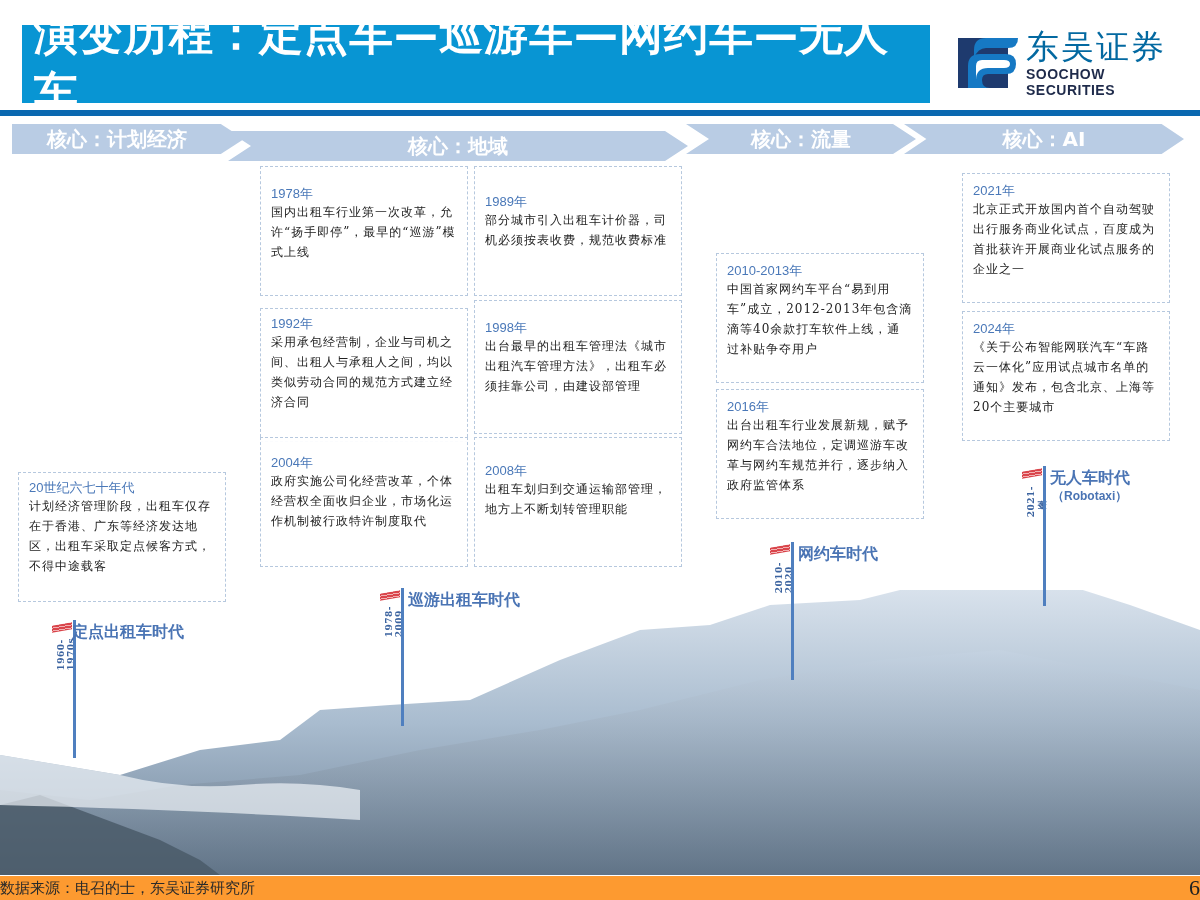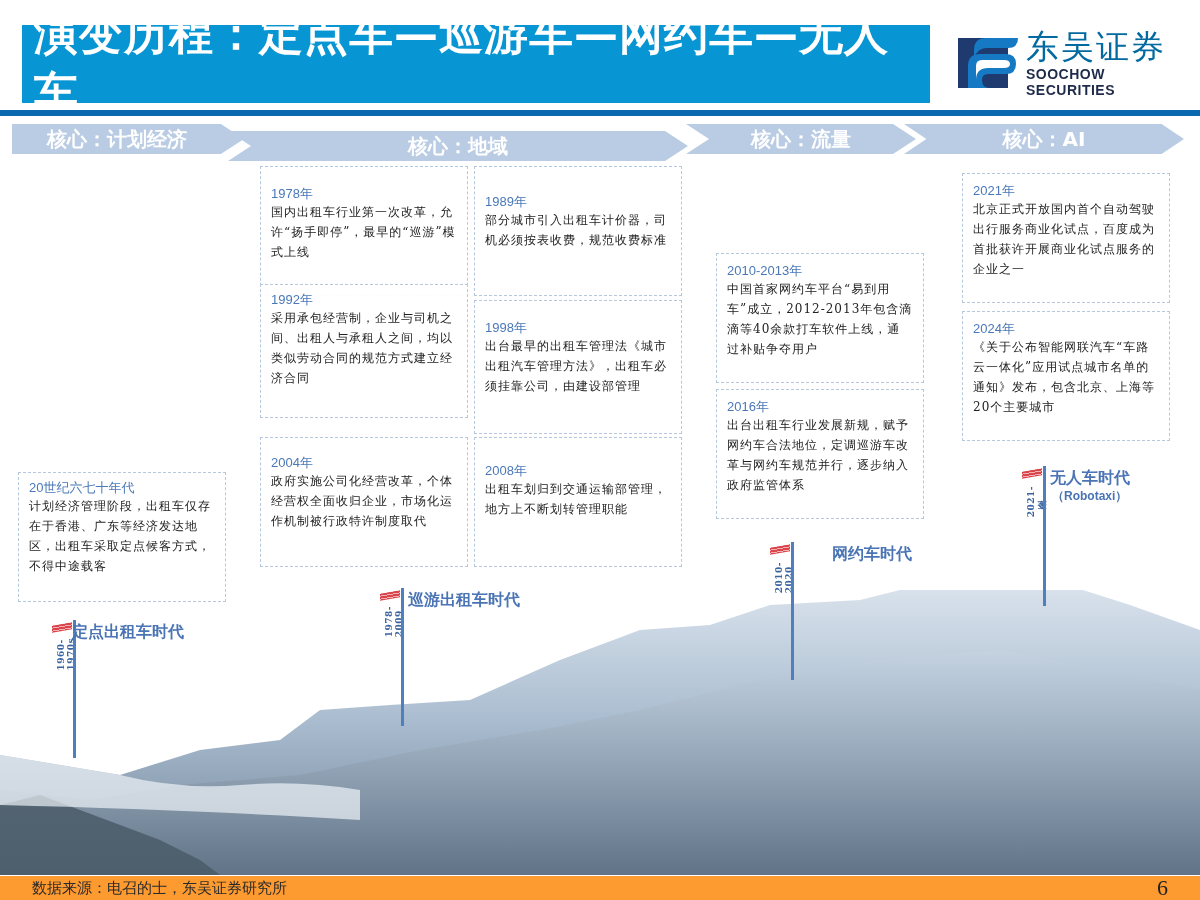--- a/index.html
+++ b/index.html
@@ -50,21 +50,21 @@
   .era .pole { position: absolute; width: 3px; background: #4f7fbf; }
   .era .flag { position: absolute; width: 20px; height: 7px; background: repeating-linear-gradient(180deg, #d9454b 0 2px, #f2b0b2 2px 3px); transform: skewY(-10deg); }
   .era .vyear {
     position: absolute; writing-mode: vertical-rl; transform: rotate(180deg);
     font-size: 9px; font-weight: bold; color: #3c64a0; font-family: "DejaVu Serif", serif; letter-spacing: 0.5px;
   }
   .era .name { position: absolute; color: #4a74b4; font-weight: bold; font-size: 16px; white-space: nowrap; font-family: Liberation Sans, sans-serif; text-align: right; }
   .era .sub { position: absolute; color: #4a74b4; font-weight: bold; font-size: 12px; white-space: nowrap; font-family: "Liberation Sans", sans-serif; }
 
   
-  .footer { position: absolute; left: 0; top: 876px; width: 1200px; height: 24px; background: #fd9a30; display: flex; align-items: center; justify-content: space-between; padding: 0 32px; }
+  .footer { position: absolute; left: 0; top: 876px; width: 1200px; height: 24px; background: #fd9a30; display: flex; align-items: center; justify-content: space-between; padding: 0 0; }
   .footer .source { font-size: 15px; color: #2a2a2a; font-family: "DejaVu Sans", sans-serif; }
   .footer .page { font-size: 22px; color: #222; font-family: "Liberation Serif", serif; }
 </style>
 </head>
 <body>
 
 <div class="title-bar">
   <span class="title">演变历程：定点车—巡游车—网约车—无人车</span>
 </div>
 
@@ -118,21 +118,21 @@
 
 <div class="card" style="left:18px; top:472px; width:208px; height:130px;">
   <div class="year">20世纪六七十年代</div>
   <div class="desc">计划经济管理阶段，出租车仅存在于香港、广东等经济发达地区，出租车采取定点候客方式，不得中途载客</div>
 </div>
 
 <div class="card" style="left:260px; top:166px; width:208px; height:130px; padding-top:18px;">
   <div class="year">1978年</div>
   <div class="desc">国内出租车行业第一次改革，允许“扬手即停”，最早的“巡游”模式上线</div>
 </div>
-<div class="card" style="left:260px; top:284px; width:208px; height:134px;">
+<div class="card" style="left:260px; top:308px; width:208px; height:134px;">
   <div class="year">1992年</div>
   <div class="desc">采用承包经营制，企业与司机之间、出租人与承租人之间，均以类似劳动合同的规范方式建立经济合同</div>
 </div>
 <div class="card" style="left:260px; top:437px; width:208px; height:130px; padding-top:16px;">
   <div class="year">2004年</div>
   <div class="desc">政府实施公司化经营改革，个体经营权全面收归企业，市场化运作机制被行政特许制度取代</div>
 </div>
 
 <div class="card" style="left:474px; top:166px; width:208px; height:130px; padding-top:26px;">
   <div class="year">1989年</div>
@@ -176,21 +176,21 @@
   <div class="flag" style="left:0; top:4px;"></div>
   <div class="vyear" style="left:4px; top:18px;">1978-2009</div>
   <div class="pole" style="left:21px; top:0; height:138px;"></div>
   <div class="name" style="left:28px; top:2px;">巡游出租车时代</div>
 </div>
 
 <div class="era" style="left:770px; top:542px;">
   <div class="flag" style="left:0; top:4px;"></div>
   <div class="vyear" style="left:4px; top:20px;">2010-2020</div>
   <div class="pole" style="left:21px; top:0; height:138px;"></div>
-  <div class="name" style="left:28px; top:2px;margin-left:34px;">网约车时代</div>
+  <div class="name" style="left:28px; top:2px;">网约车时代</div>
 </div>
 
 <div class="era" style="left:1022px; top:466px;">
   <div class="flag" style="left:0; top:4px;"></div>
   <div class="vyear" style="left:4px; top:20px;">2021-至今</div>
   <div class="pole" style="left:21px; top:0; height:140px;"></div>
   <div class="name" style="left:28px; top:2px;">无人车时代</div>
   <div class="sub" style="left:30px; top:22px;">（Robotaxi）</div>
 </div>
 

